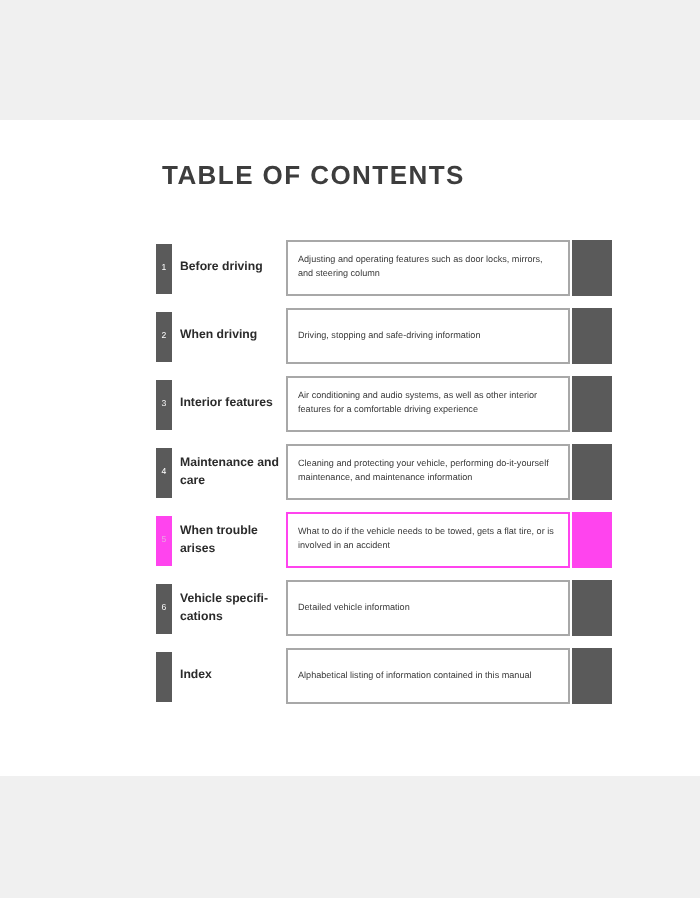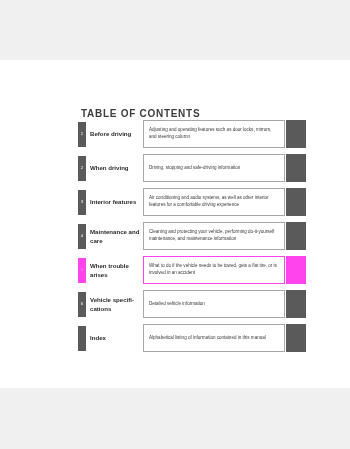--- a/index.html
+++ b/index.html
@@ -27,22 +27,22 @@
     left: 0;
     top: 60px;
     width: 350px;
     height: 328px;
     background: #ffffff;
   }
 
   #page-title {
     position: absolute;
     left: 81px;
-    top: 108px;
-    font-size: 10px;
+    top: 80px;
+    font-size: 13px;
     font-weight: bold;
     letter-spacing: 0.72px;
     color: #3d3d3d;
     white-space: nowrap;
   }
 
   #toc-list {
     position: absolute;
     left: 0;
     top: 118px;

